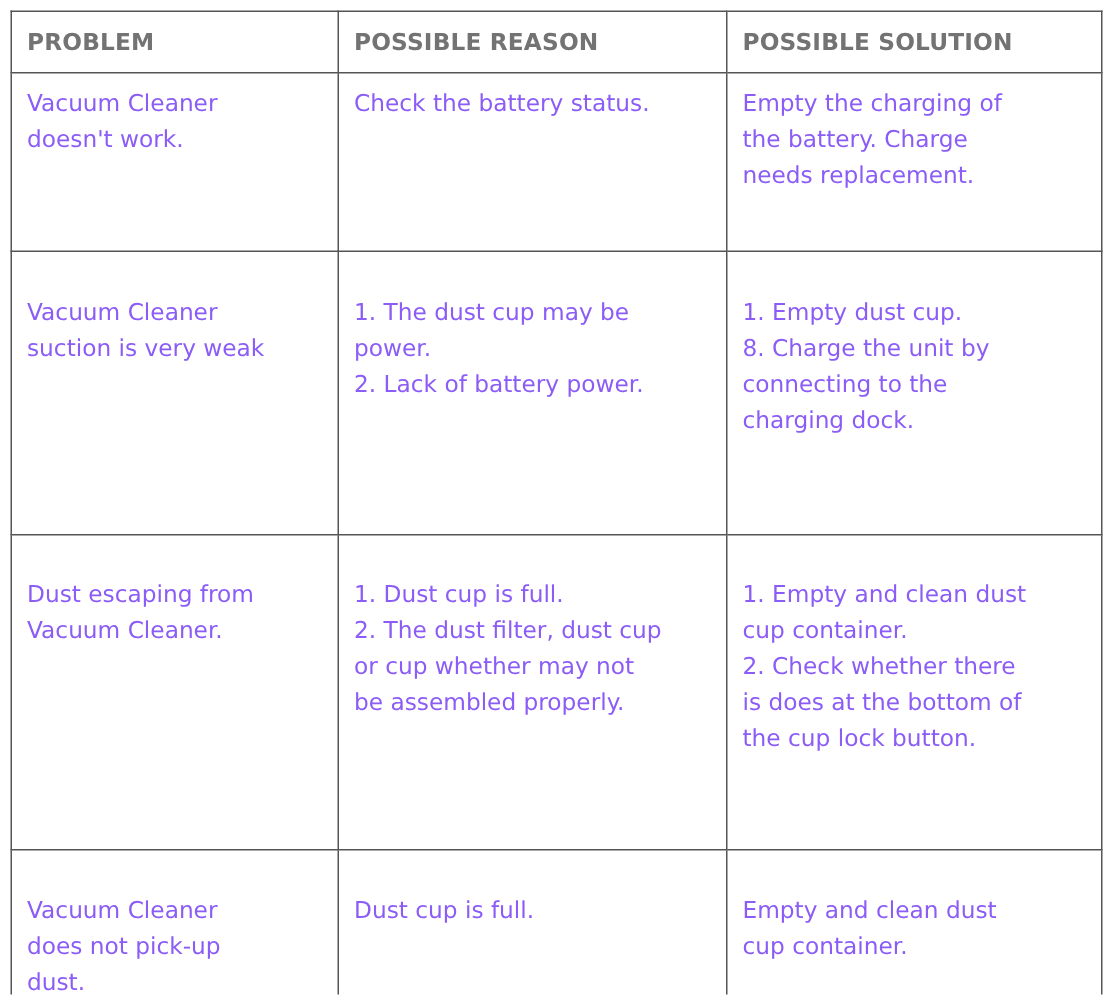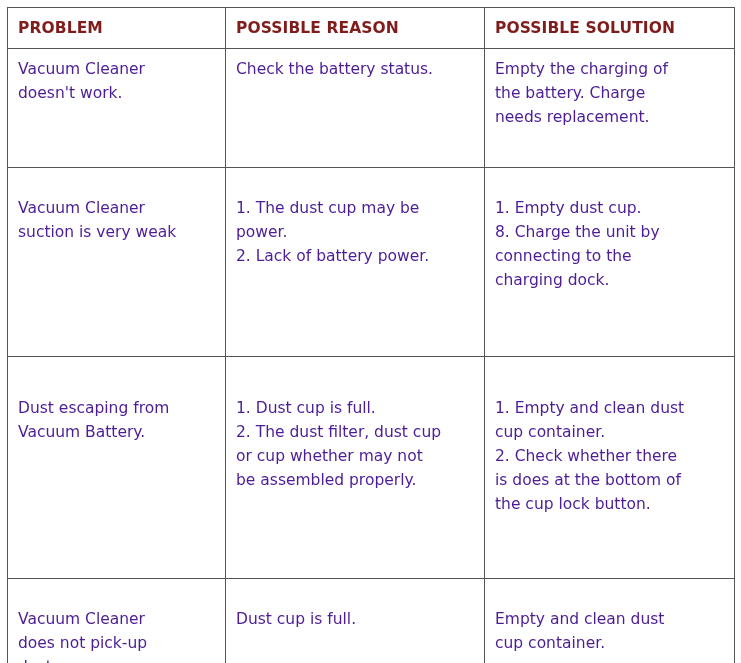--- a/index.html
+++ b/index.html
@@ -10,27 +10,27 @@
     width: 727px; border-collapse: collapse; table-layout: fixed;
   }
   table.trouble td, table.trouble th {
     border: 1.5px solid #555555; vertical-align: top; text-align: left;
     padding: 0 8px 0 10px;
   }
   col.c1 { width: 218px; }
   col.c2 { width: 259px; }
   col.c3 { width: 250px; }
   th {
-    height: 40px; font-size: 15.5px; font-weight: bold; color: #7f1d1d;
+    height: 40px; font-size: 15.5px; font-weight: bold; color: #737373;
     vertical-align: middle !important; letter-spacing: 0.1px;
   }
-  td { font-size: 15.5px; line-height: 24px; font-weight: normal; color: #4c1d95; }
+  td { font-size: 15.5px; line-height: 24px; font-weight: normal; color: #8b5cf6; }
   tr.r1 td { height: 110px; padding-top: 8px; }
   tr.r2 td { height: 160px; padding-top: 28px; }
-  tr.r3 td { height: 182px; padding-top: 39px; }
+  tr.r3 td { height: 182px; padding-top: 27px; }
   tr.r4 td { height: 156px; padding-top: 28px; }
   .line { display: block; }
 </style>
 </head>
 <body>
 
 <table class="trouble">
   <colgroup>
       <col class="c1">
       <col class="c2">
@@ -71,21 +71,21 @@
       <td>
         <span class="line">1. Empty dust cup.</span>
         <span class="line">8. Charge the unit by</span>
         <span class="line">connecting to the</span>
         <span class="line">charging dock.</span>
       </td>
     </tr>
     <tr class="r3">
       <td>
         <span class="line">Dust escaping from</span>
-        <span class="line">Vacuum Battery.</span>
+        <span class="line">Vacuum Cleaner.</span>
       </td>
       <td>
         <span class="line">1. Dust cup is full.</span>
         <span class="line">2. The dust filter, dust cup</span>
         <span class="line">or cup whether may not</span>
         <span class="line">be assembled properly.</span>
       </td>
       <td>
         <span class="line">1. Empty and clean dust</span>
         <span class="line">cup container.</span>

